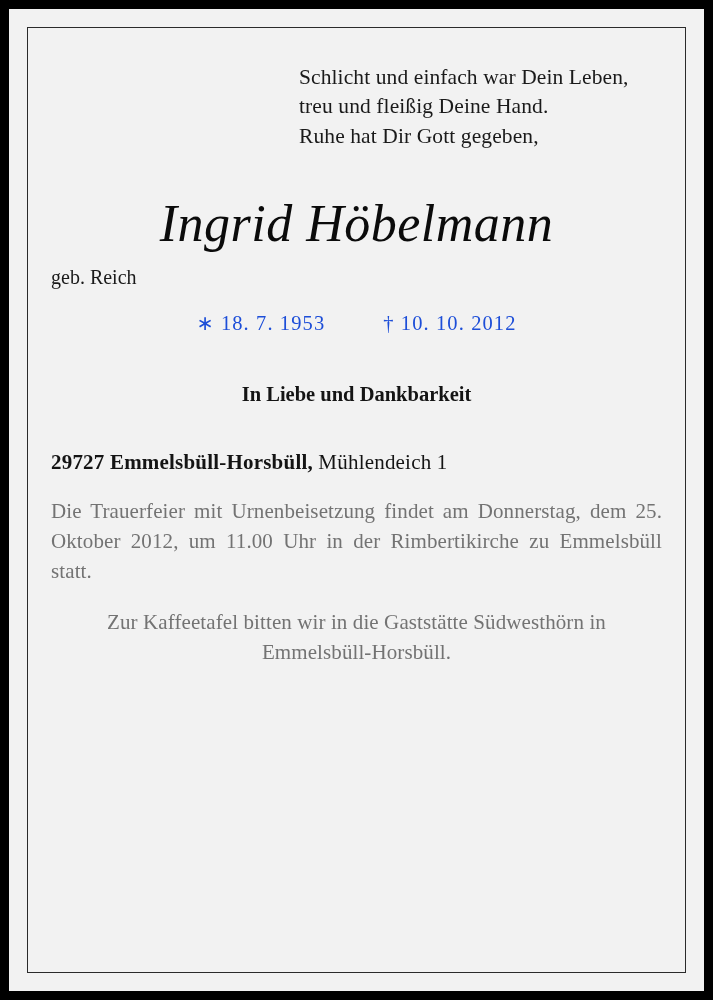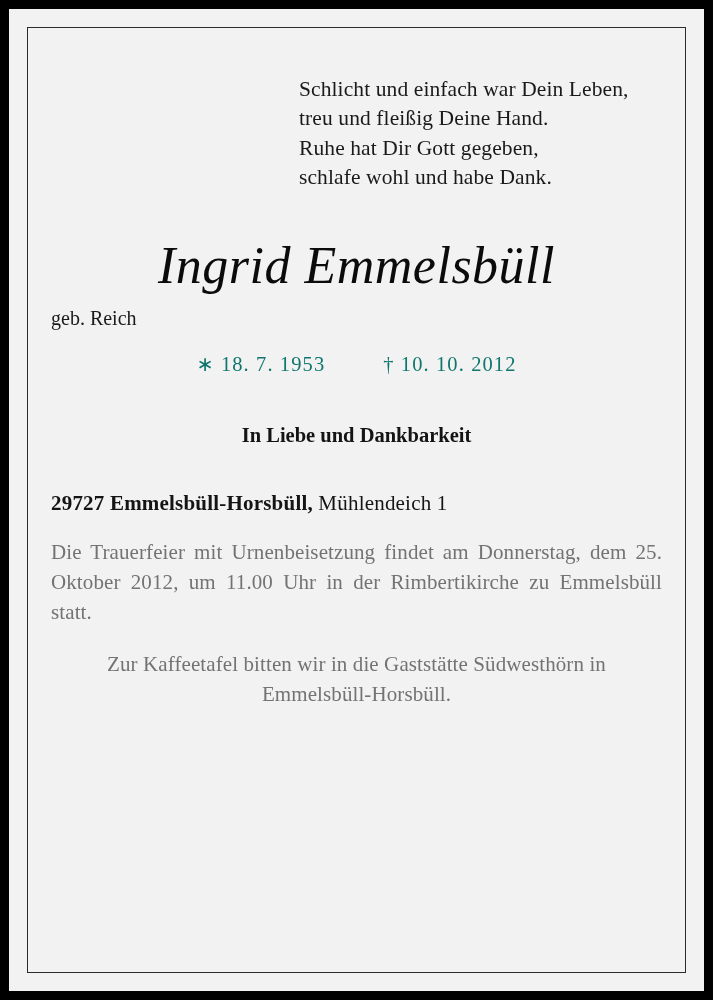--- a/index.html
+++ b/index.html
@@ -34,21 +34,21 @@
   }
   .content {
     position: absolute;
     left: 42px;
     top: 42px;
     width: 611px;
     box-sizing: border-box;
   }
 
   .verse {
-    margin-top: 24px;
+    margin-top: 12px;
     text-align: left;
     padding-left: 248px;
     font-size: 21.5px;
     line-height: 1.37;
     letter-spacing: 0.1px;
     color: #1a1a1a;
   }
   .verse div {
     white-space: nowrap;
   }
@@ -66,21 +66,21 @@
     margin-top: 14px;
     text-align: left;
     font-size: 20px;
     color: #1a1a1a;
   }
   .dates {
     margin-top: 22px;
     text-align: center;
     font-size: 20.5px;
     letter-spacing: 1.1px;
-    color: #0f766e;
+    color: #1d4ed8;
   }
   .dates .birth { margin-right: 58px; }
 
   .dedication {
     margin-top: 48px;
     text-align: center;
     font-size: 20.5px;
     color: #141414;
     font-weight: bold;
   }
@@ -116,24 +116,23 @@
 
 <div class="obituary-frame">
   <div class="obituary-inner-border"></div>
 
   <div class="content">
 
     <div class="verse">
       <div>Schlicht und einfach war Dein Leben,</div>
       <div>treu und fleißig Deine Hand.</div>
       <div>Ruhe hat Dir Gott gegeben,</div>
-      <div>schlafe wohl und habe Dank.</div>
     </div>
 
-    <div class="name">Ingrid Emmelsbüll</div>
+    <div class="name">Ingrid Höbelmann</div>
 
     <div class="maiden">geb. Reich</div>
 
     <div class="dates">
       <span class="birth">∗ 18. 7. 1953</span><span class="death">† 10. 10. 2012</span>
     </div>
 
     <div class="dedication">In Liebe und Dankbarkeit</div>
 
 

